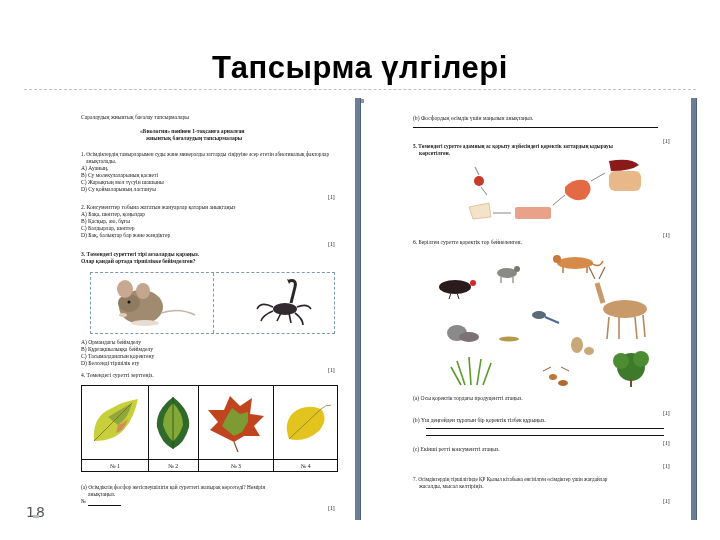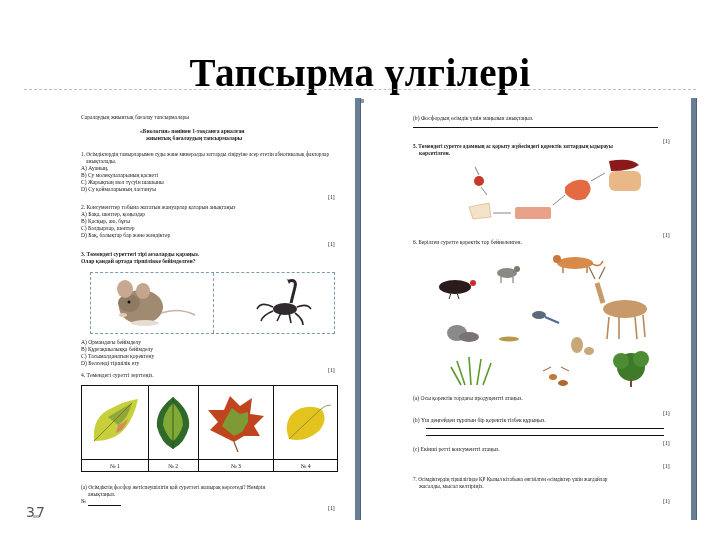--- a/index.html
+++ b/index.html
@@ -1,21 +1,21 @@
 <!DOCTYPE html>
 <html><head>
 <meta charset="utf-8">
 <style>
   * { box-sizing: border-box; margin: 0; padding: 0; }
   html, body { width: 720px; height: 540px; background: #ffffff; overflow: hidden; }
   body { position: relative; font-family: "Liberation Serif", serif; color: #111; }
 
   .slide-title {
     position: absolute; left: 0; top: 50px; width: 720px; text-align: center;
-    font-family: Liberation Serif, serif; font-weight: bold; font-size: 39px;
+    font-family: Liberation Sans, sans-serif; font-weight: bold; font-size: 31px;
     letter-spacing: 0.5px; color: #000;
   }
   .title-rule {
     position: absolute; left: 24px; top: 89px; width: 672px; height: 0;
     border-top: 1px dashed #b9c0c8;
   }
   .title-bullet {
     position: absolute; left: 360px; top: 99px; width: 4px; height: 4px; background: #8a97a8;
   }
 
@@ -254,14 +254,14 @@
   <div class="mark" style="left:258px;top:339px;">[1]</div>
   <div class="t" style="left:8px;top:345px;">(c) Екінші ретті консументті атаңыз.</div>
   <div class="mark" style="left:258px;top:362px;">[1]</div>
 
   <div class="t" style="left:8px;top:375px;font-size:5.2px;">7. Өсімдіктердің тіршілігінде ҚР Қызыл кітабына енгізілген өсімдіктер үшін жағдайлар</div>
   <div class="t" style="left:14px;top:382px;">жасалды, мысал келтіріңіз.</div>
   <div class="mark" style="left:258px;top:397px;">[1]</div>
 </div>
 <div class="edge-bar right"></div>
 
-<div class="slide-number">37</div>
+<div class="slide-number">18</div>
 <div class="corner-mark"></div>
 
 </body></html>

